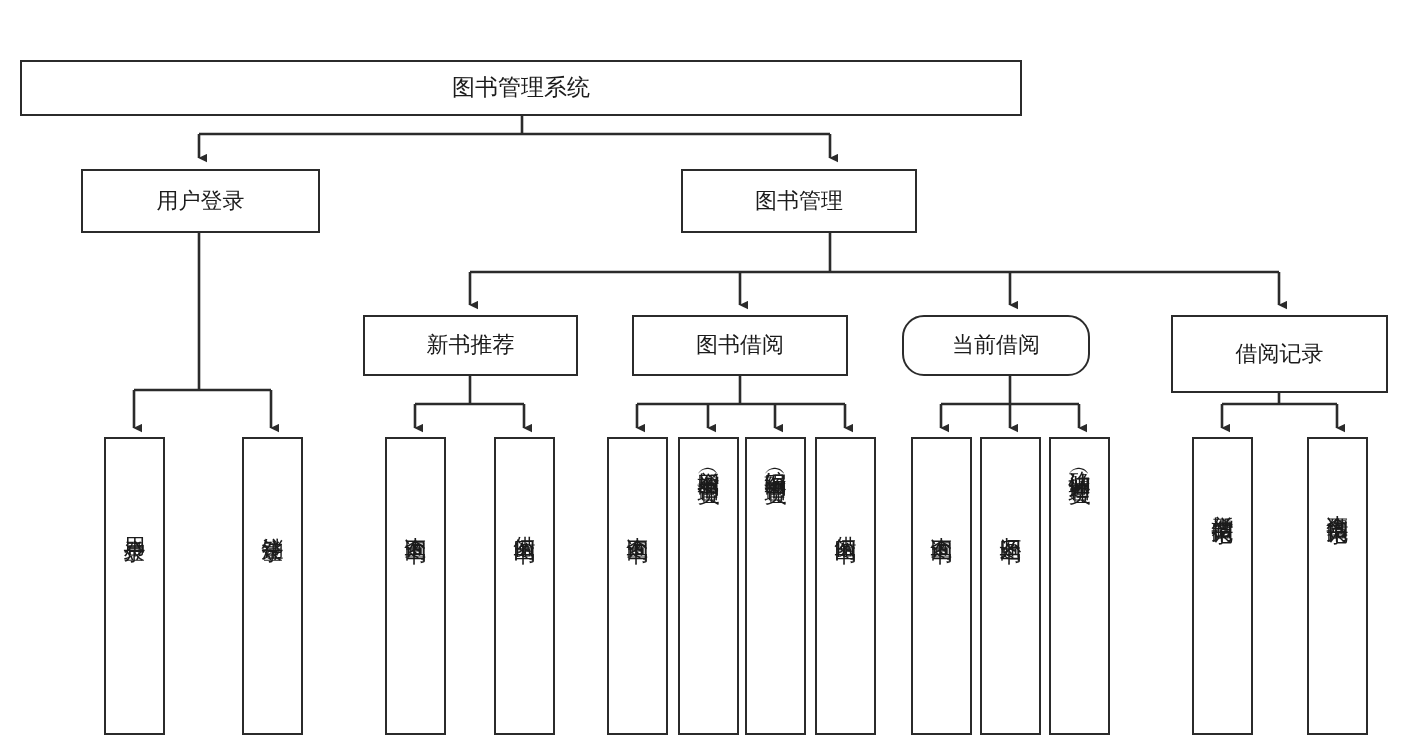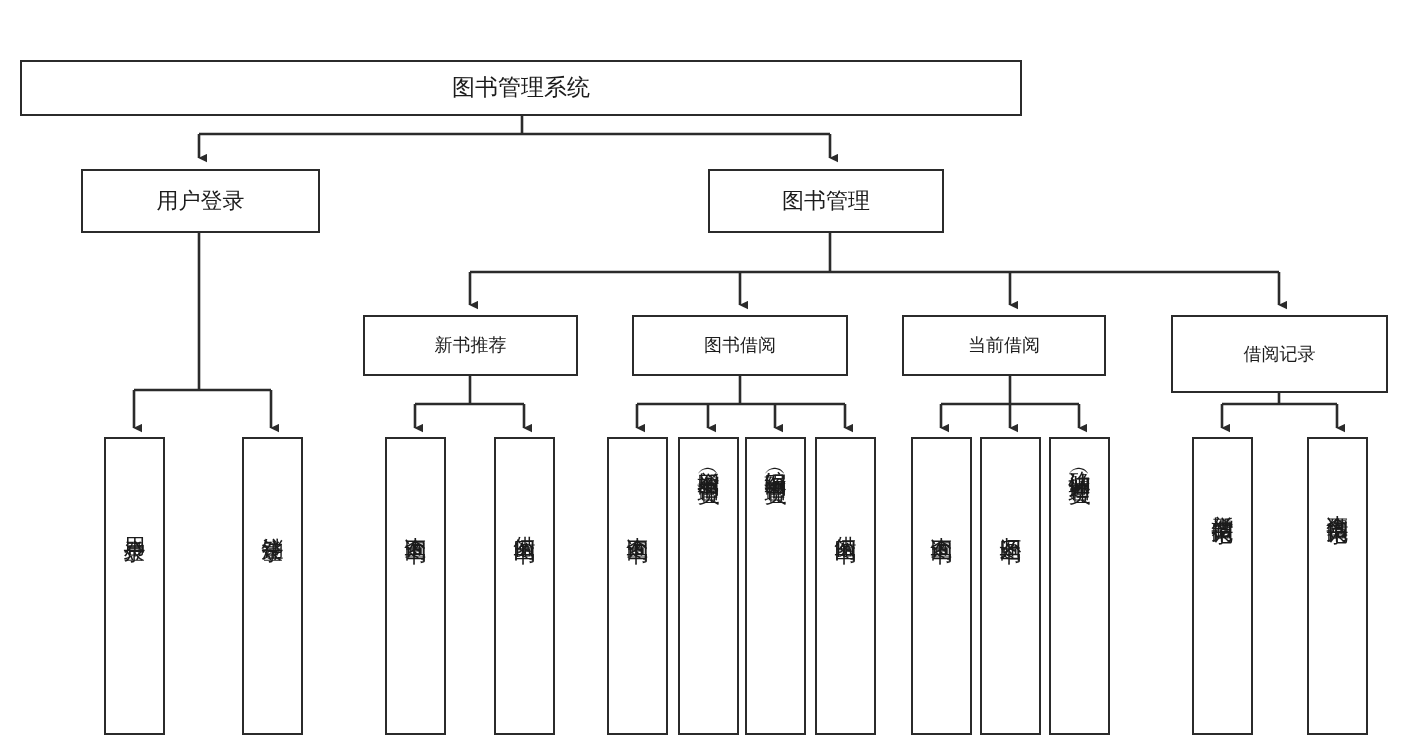--- a/index.html
+++ b/index.html
@@ -41,21 +41,21 @@
     line-height: 1.12;
     white-space: pre;
   }
   .node-root .node-label {
     font-size: 23px;
   }
   .node-l2 .node-label {
     font-size: 22px;
   }
   .node-l3 .node-label {
-    font-size: 18px;
+    font-size: 22px;
   }
   .node-leaf {
     align-items: flex-start;
     justify-content: center;
     padding-top: 6px;
   }
   .node-leaf .node-label {
     font-size: 22px;
     writing-mode: vertical-rl;
     text-orientation: upright;
@@ -150,33 +150,33 @@
   </svg>
 
   <div class="node-box node-root" style="left:20px; top:12px; width:1002px; height:56px;margin-top:48px;">
     <span class="node-label">图书管理系统</span>
   </div>
 
   <div class="node-box node-l2" style="left:81px; top:169px; width:239px; height:64px;">
     <span class="node-label">用户登录</span>
   </div>
 
-  <div class="node-box node-l2" style="left:708px; top:169px; width:236px; height:64px;">
+  <div class="node-box node-l2" style="left:681px; top:169px; width:236px; height:64px;">
     <span class="node-label">图书管理</span>
   </div>
 
   <div class="node-box node-l3" style="left:363px; top:315px; width:215px; height:61px;">
     <span class="node-label">新书推荐</span>
   </div>
 
   <div class="node-box node-l3" style="left:632px; top:315px; width:216px; height:61px;">
     <span class="node-label">图书借阅</span>
   </div>
 
-  <div class="node-box node-l3" style="left:902px; top:315px; width:204px; height:61px;">
+  <div class="node-box node-l3" style="left:902px; top:315px; width:188px; height:61px;border-radius:22px;">
     <span class="node-label">当前借阅</span>
   </div>
 
   <div class="node-box node-l3" style="left:1171px; top:315px; width:217px; height:78px;">
     <span class="node-label">借阅记录</span>
   </div>
 
   <div class="node-box node-leaf leaf-mid" style="left:104px; top:437px; width:61px; height:298px;">
     <span class="node-label">用户登录</span>
   </div>

